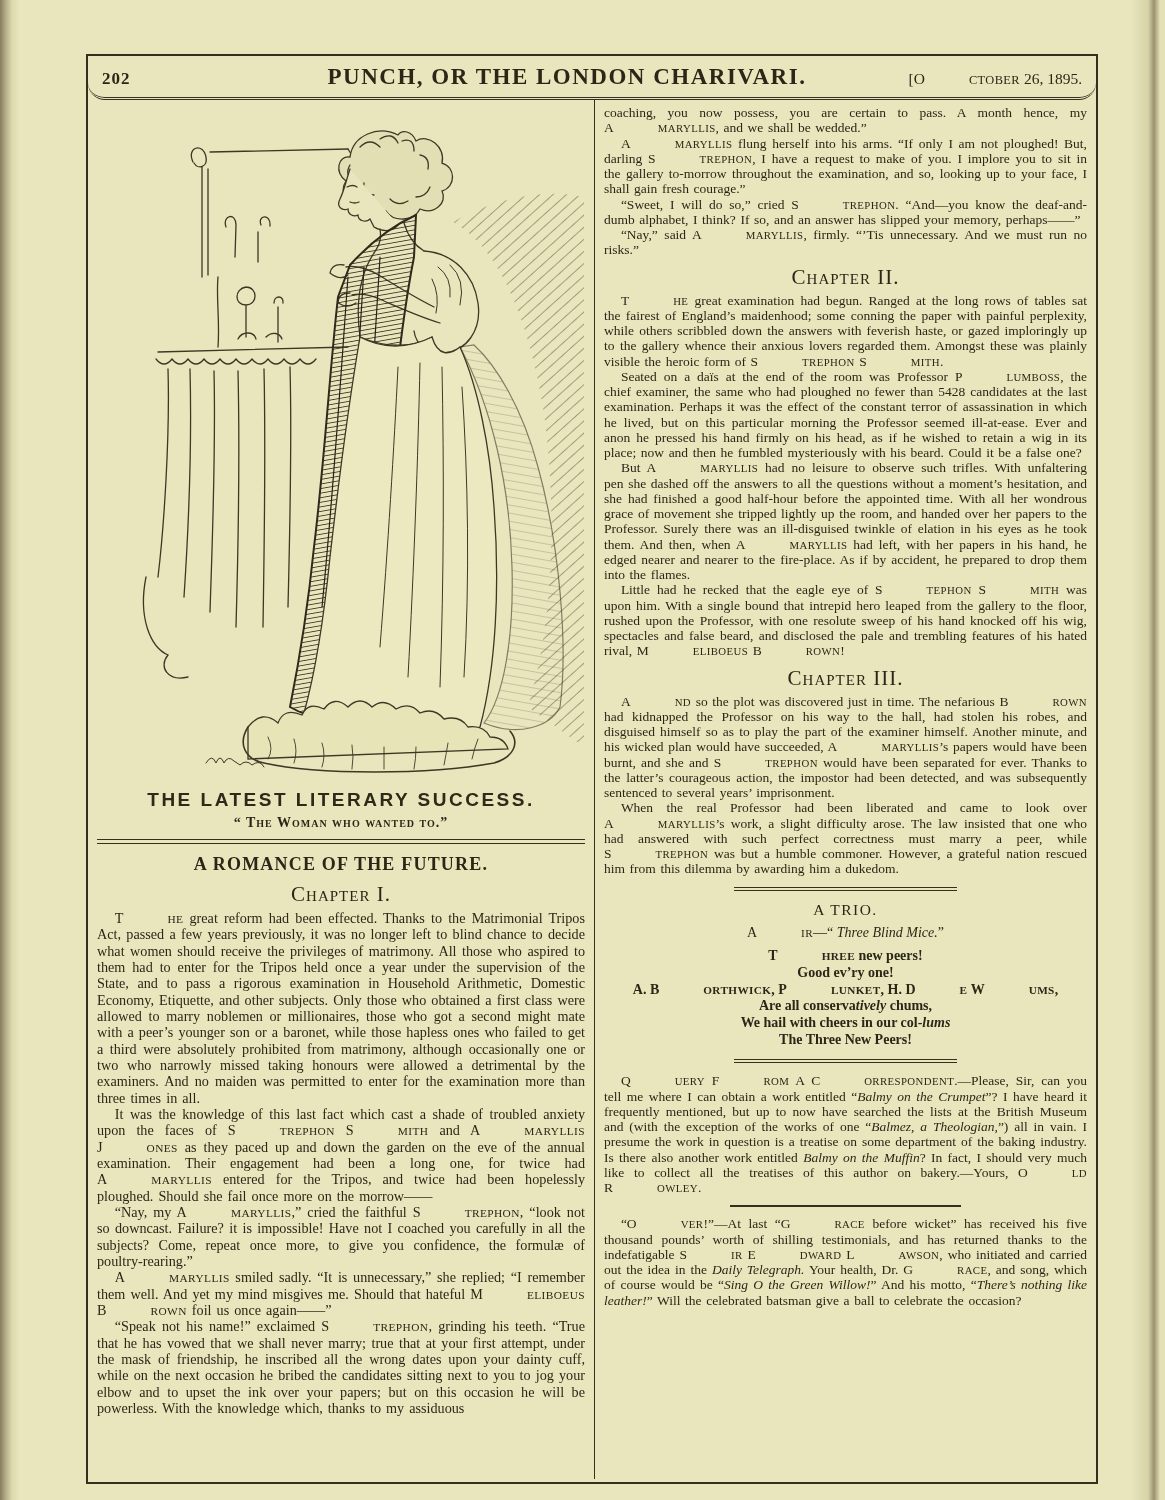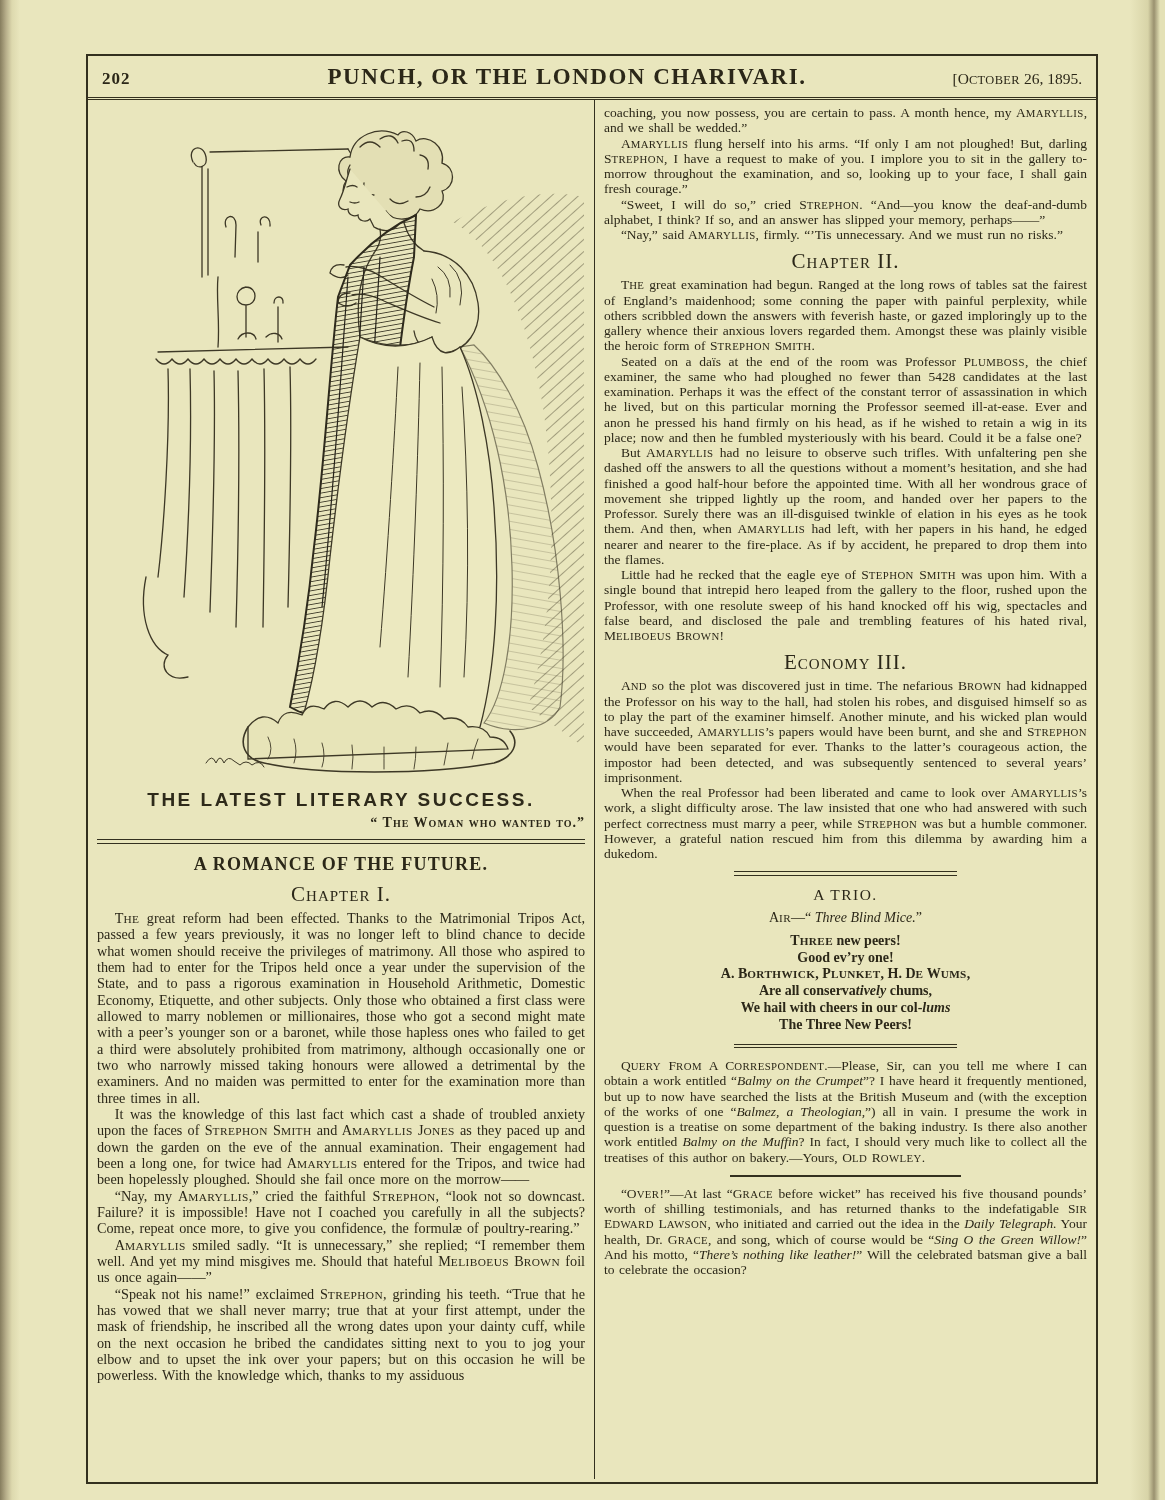--- a/index.html
+++ b/index.html
@@ -11,52 +11,52 @@
     font-family:"Liberation Serif", serif;
     color:#2b2718;
   }
   .frame{
     position:absolute;left:86px;top:54px;width:1012px;height:1430px;
     border:2px solid #33301f;box-sizing:border-box;background:transparent;overflow:hidden;
   }
   
   .hdr{
     display:flex;align-items:baseline;height:44px;padding:8px 14px 0 14px;
-    border-bottom:3px double #33301f;box-sizing:border-box;
+    border-bottom:3px double #33301f;box-sizing:border-box;border-radius:17px;
   }
   .hdr .pgnum{font-weight:bold;font-size:17px;width:130px;letter-spacing:1px;}
   .hdr .masthead{flex:1;text-align:center;font-weight:bold;font-size:23px;letter-spacing:1.5px;}
   .hdr .date{width:180px;text-align:right;font-size:15.5px;white-space:nowrap;}
   
   .cols{display:flex;height:1379px;}
   .col{box-sizing:border-box;padding:5px 9px 0 9px;}
   .col.left{width:506px;}
   .colrule{width:0;border-left:1.5px solid #33301f;}
   .col.right{flex:1;}
   p.body{
     margin:0;text-align:justify;text-indent:1.25em;
     font-size:14.2px;line-height:1.15;word-spacing:1.5px;
   }
   .col.right p.body{font-size:13.5px;line-height:1.13;word-spacing:1.2px;}
   p.body.noindent{text-indent:0;}
-  .sc{font-size:0.8em;letter-spacing:0.4px;}
+  .sc{font-size:0.8em;letter-spacing:0.4px;padding-left:44px;}
   .chap{
     text-align:center;font-variant:small-caps;font-size:21px;letter-spacing:1px;
     margin:7px 0 3px 0;font-weight:normal;
   }
   .art-title{
     text-align:center;font-weight:bold;font-size:18px;letter-spacing:1.2px;
     margin:10px 0 4px 0;
   }
   .cap-title{
     text-align:center;font-family:"Liberation Sans", sans-serif;font-weight:bold;
     font-size:19px;letter-spacing:2.5px;margin:10px 0 4px 0;color:#2e2a1a;
   }
   .cap-sub{
-    text-align:right;font-variant:small-caps;font-weight:bold;font-size:14px;
+    text-align:center;font-variant:small-caps;font-weight:bold;font-size:14px;
     letter-spacing:1px;margin:0 0 8px 0;
   }
   .rule2-full{border-top:1.5px solid #33301f;border-bottom:1.5px solid #33301f;height:3px;margin:2px 0 0 0;}
   .rule2-short{border-top:1.5px solid #33301f;border-bottom:1.5px solid #33301f;height:2.5px;width:46%;margin:10px auto;}
   .rule1-short{border-top:2px solid #33301f;width:48%;margin:10px auto 9px auto;}
   
   .trio{text-align:center;}
   .trio .t-title{font-size:15.5px;letter-spacing:1.5px;margin:2px 0 6px 0;}
   .trio .t-air{font-size:14px;margin:0 0 7px 0;}
   .trio .t-line{font-size:14px;line-height:1.2;font-weight:bold;}
@@ -167,21 +167,21 @@
       <p class="body">A<span class="sc">MARYLLIS</span> flung herself into his arms.  “If only I am not ploughed! But, darling S<span class="sc">TREPHON</span>, I have a request to make of you.  I implore you to sit in the gallery to-morrow throughout the examination, and so, looking up to your face, I shall gain fresh courage.”</p>
       <p class="body">“Sweet, I will do so,” cried S<span class="sc">TREPHON</span>.  “And—you know the deaf-and-dumb alphabet, I think?  If so, and an answer has slipped your memory, perhaps——”</p>
       <p class="body">“Nay,” said A<span class="sc">MARYLLIS</span>, firmly.  “’Tis unnecessary.  And we must run no risks.”</p>
 
       <div class="chap">Chapter II.</div>
       <p class="body">T<span class="sc">HE</span> great examination had begun.  Ranged at the long rows of tables sat the fairest of England’s maidenhood; some conning the paper with painful perplexity, while others scribbled down the answers with feverish haste, or gazed imploringly up to the gallery whence their anxious lovers regarded them.  Amongst these was plainly visible the heroic form of S<span class="sc">TREPHON</span> S<span class="sc">MITH</span>.</p>
       <p class="body">Seated on a daïs at the end of the room was Professor P<span class="sc">LUMBOSS</span>, the chief examiner, the same who had ploughed no fewer than 5428 candidates at the last examination.  Perhaps it was the effect of the constant terror of assassination in which he lived, but on this particular morning the Professor seemed ill-at-ease.  Ever and anon he pressed his hand firmly on his head, as if he wished to retain a wig in its place; now and then he fumbled mysteriously with his beard. Could it be a false one?</p>
       <p class="body">But A<span class="sc">MARYLLIS</span> had no leisure to observe such trifles.  With unfaltering pen she dashed off the answers to all the questions without a moment’s hesitation, and she had finished a good half-hour before the appointed time.  With all her wondrous grace of movement she tripped lightly up the room, and handed over her papers to the Professor.  Surely there was an ill-disguised twinkle of elation in his eyes as he took them.  And then, when A<span class="sc">MARYLLIS</span> had left, with her papers in his hand, he edged nearer and nearer to the fire-place. As if by accident, he prepared to drop them into the flames.</p>
       <p class="body">Little had he recked that the eagle eye of S<span class="sc">TEPHON</span> S<span class="sc">MITH</span> was upon him.  With a single bound that intrepid hero leaped from the gallery to the floor, rushed upon the Professor, with one resolute sweep of his hand knocked off his wig, spectacles and false beard, and disclosed the pale and trembling features of his hated rival, M<span class="sc">ELIBOEUS</span> B<span class="sc">ROWN</span>!</p>
 
-      <div class="chap">Economy III.</div>
+      <div class="chap">Chapter III.</div>
       <p class="body">A<span class="sc">ND</span> so the plot was discovered just in time.  The nefarious B<span class="sc">ROWN</span> had kidnapped the Professor on his way to the hall, had stolen his robes, and disguised himself so as to play the part of the examiner himself.  Another minute, and his wicked plan would have succeeded, A<span class="sc">MARYLLIS</span>’s papers would have been burnt, and she and S<span class="sc">TREPHON</span> would have been separated for ever.  Thanks to the latter’s courageous action, the impostor had been detected, and was subsequently sentenced to several years’ imprisonment.</p>
       <p class="body">When the real Professor had been liberated and came to look over A<span class="sc">MARYLLIS</span>’s work, a slight difficulty arose.  The law insisted that one who had answered with such perfect correctness must marry a peer, while S<span class="sc">TREPHON</span> was but a humble commoner.  However, a grateful nation rescued him from this dilemma by awarding him a dukedom.</p>
 
       <div class="rule2-short"></div>
 
       <div class="trio">
         <div class="t-title">A TRIO.</div>
         <div class="t-air">A<span class="sc">IR</span>—“ <i>Three Blind Mice.</i>”</div>
         <div class="t-line">T<span class="sc">HREE</span> new peers!</div>
         <div class="t-line">Good ev’ry one!</div>

